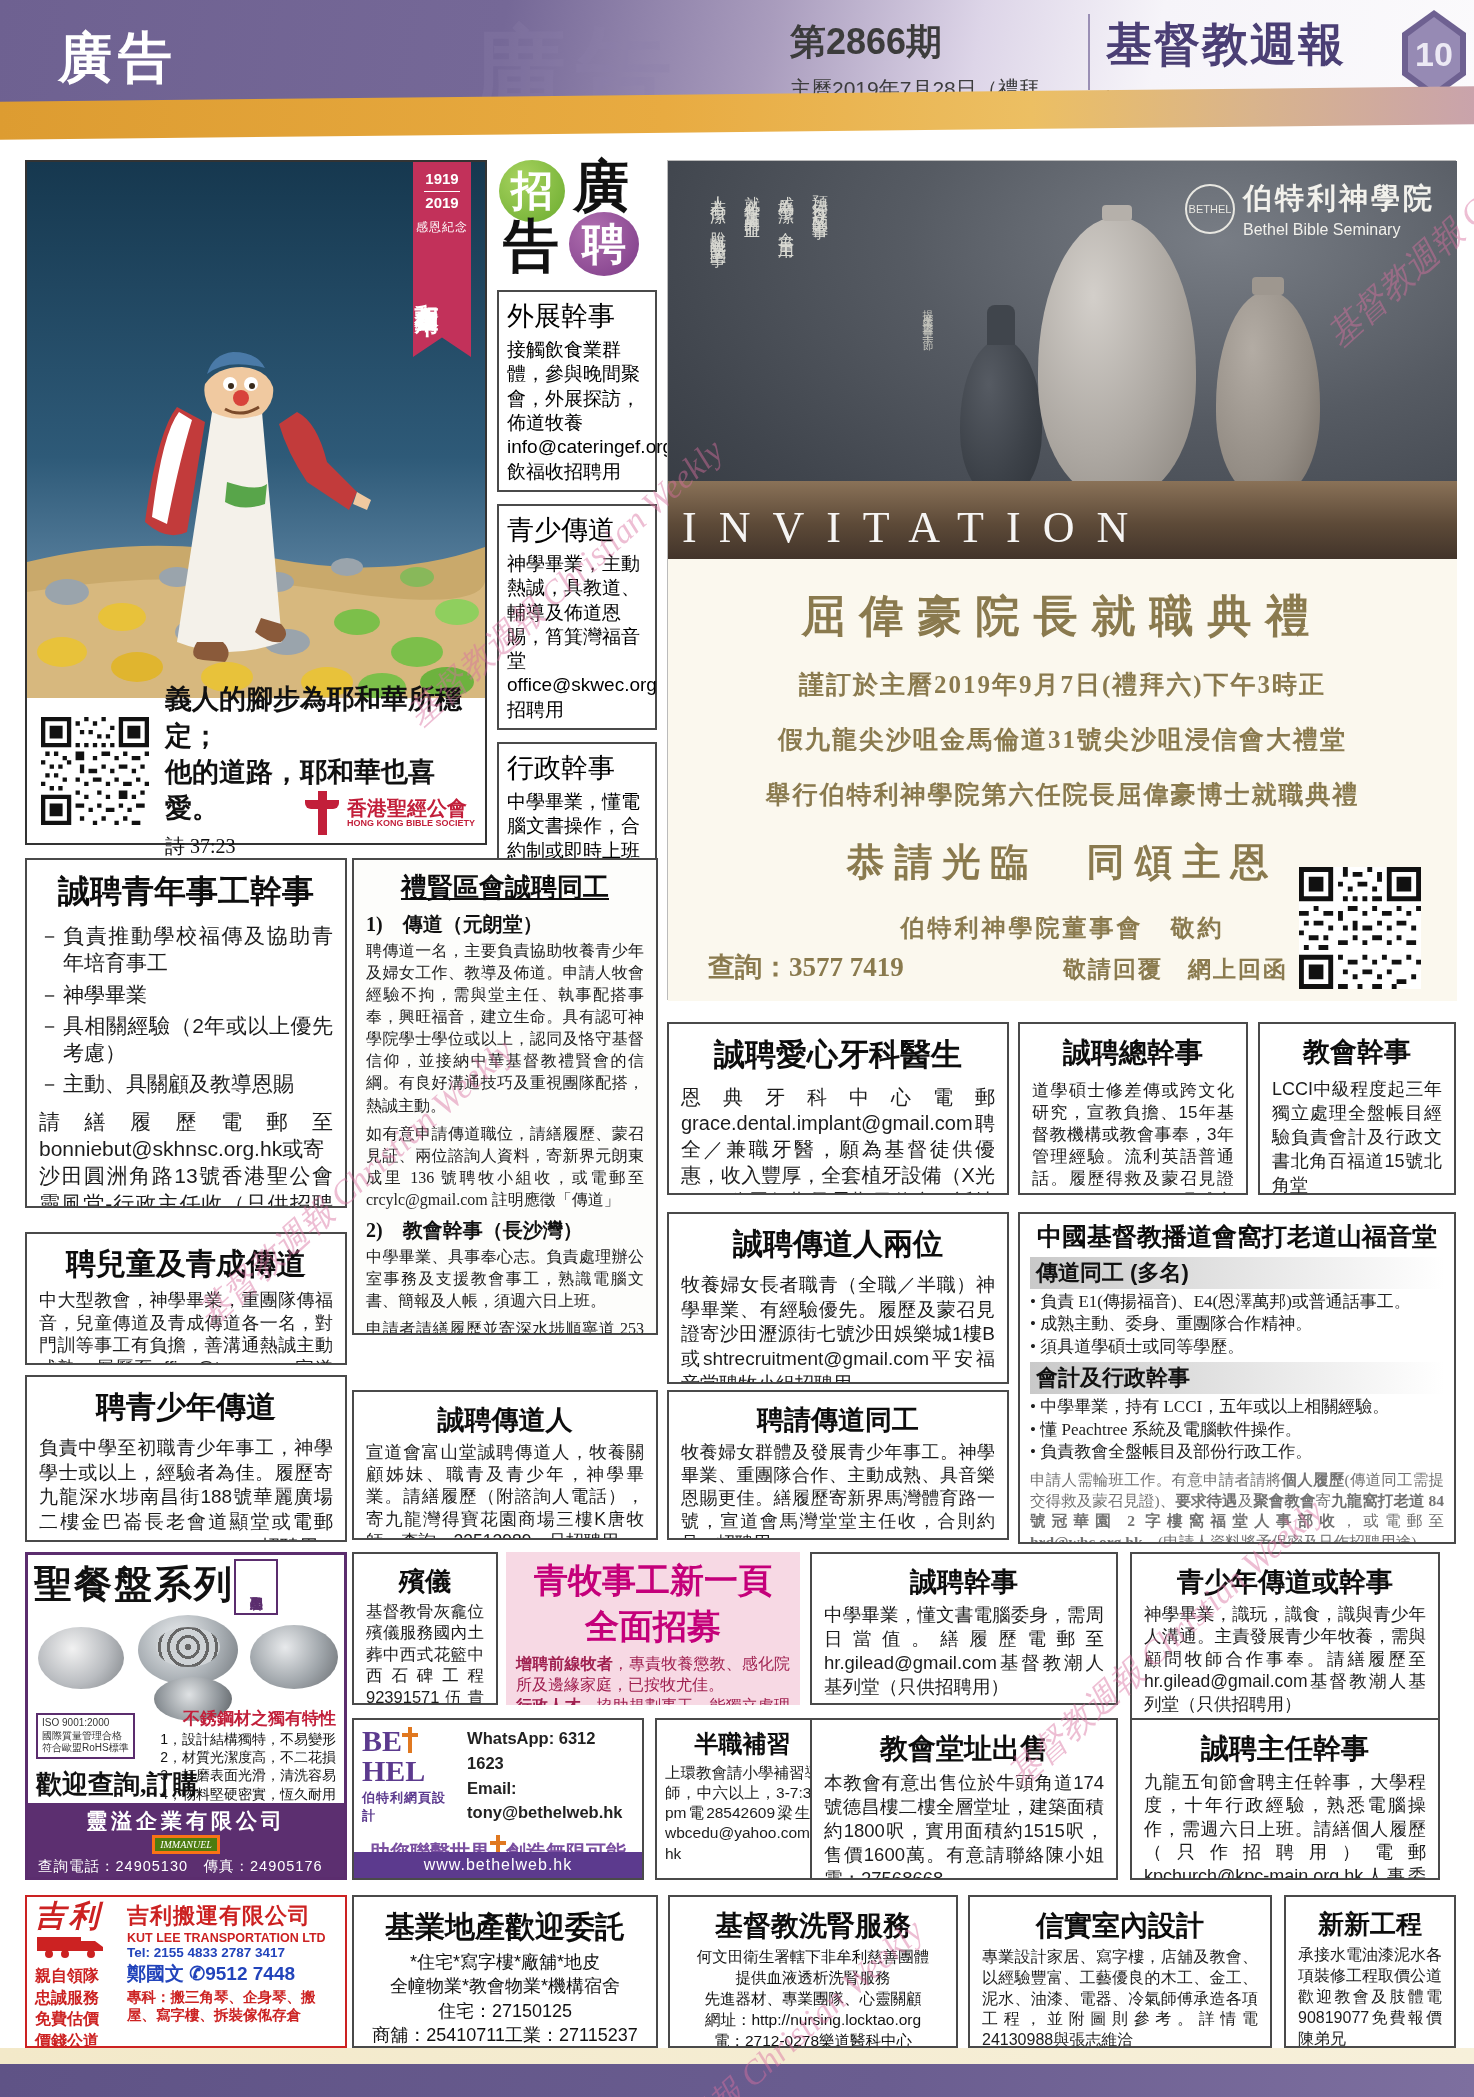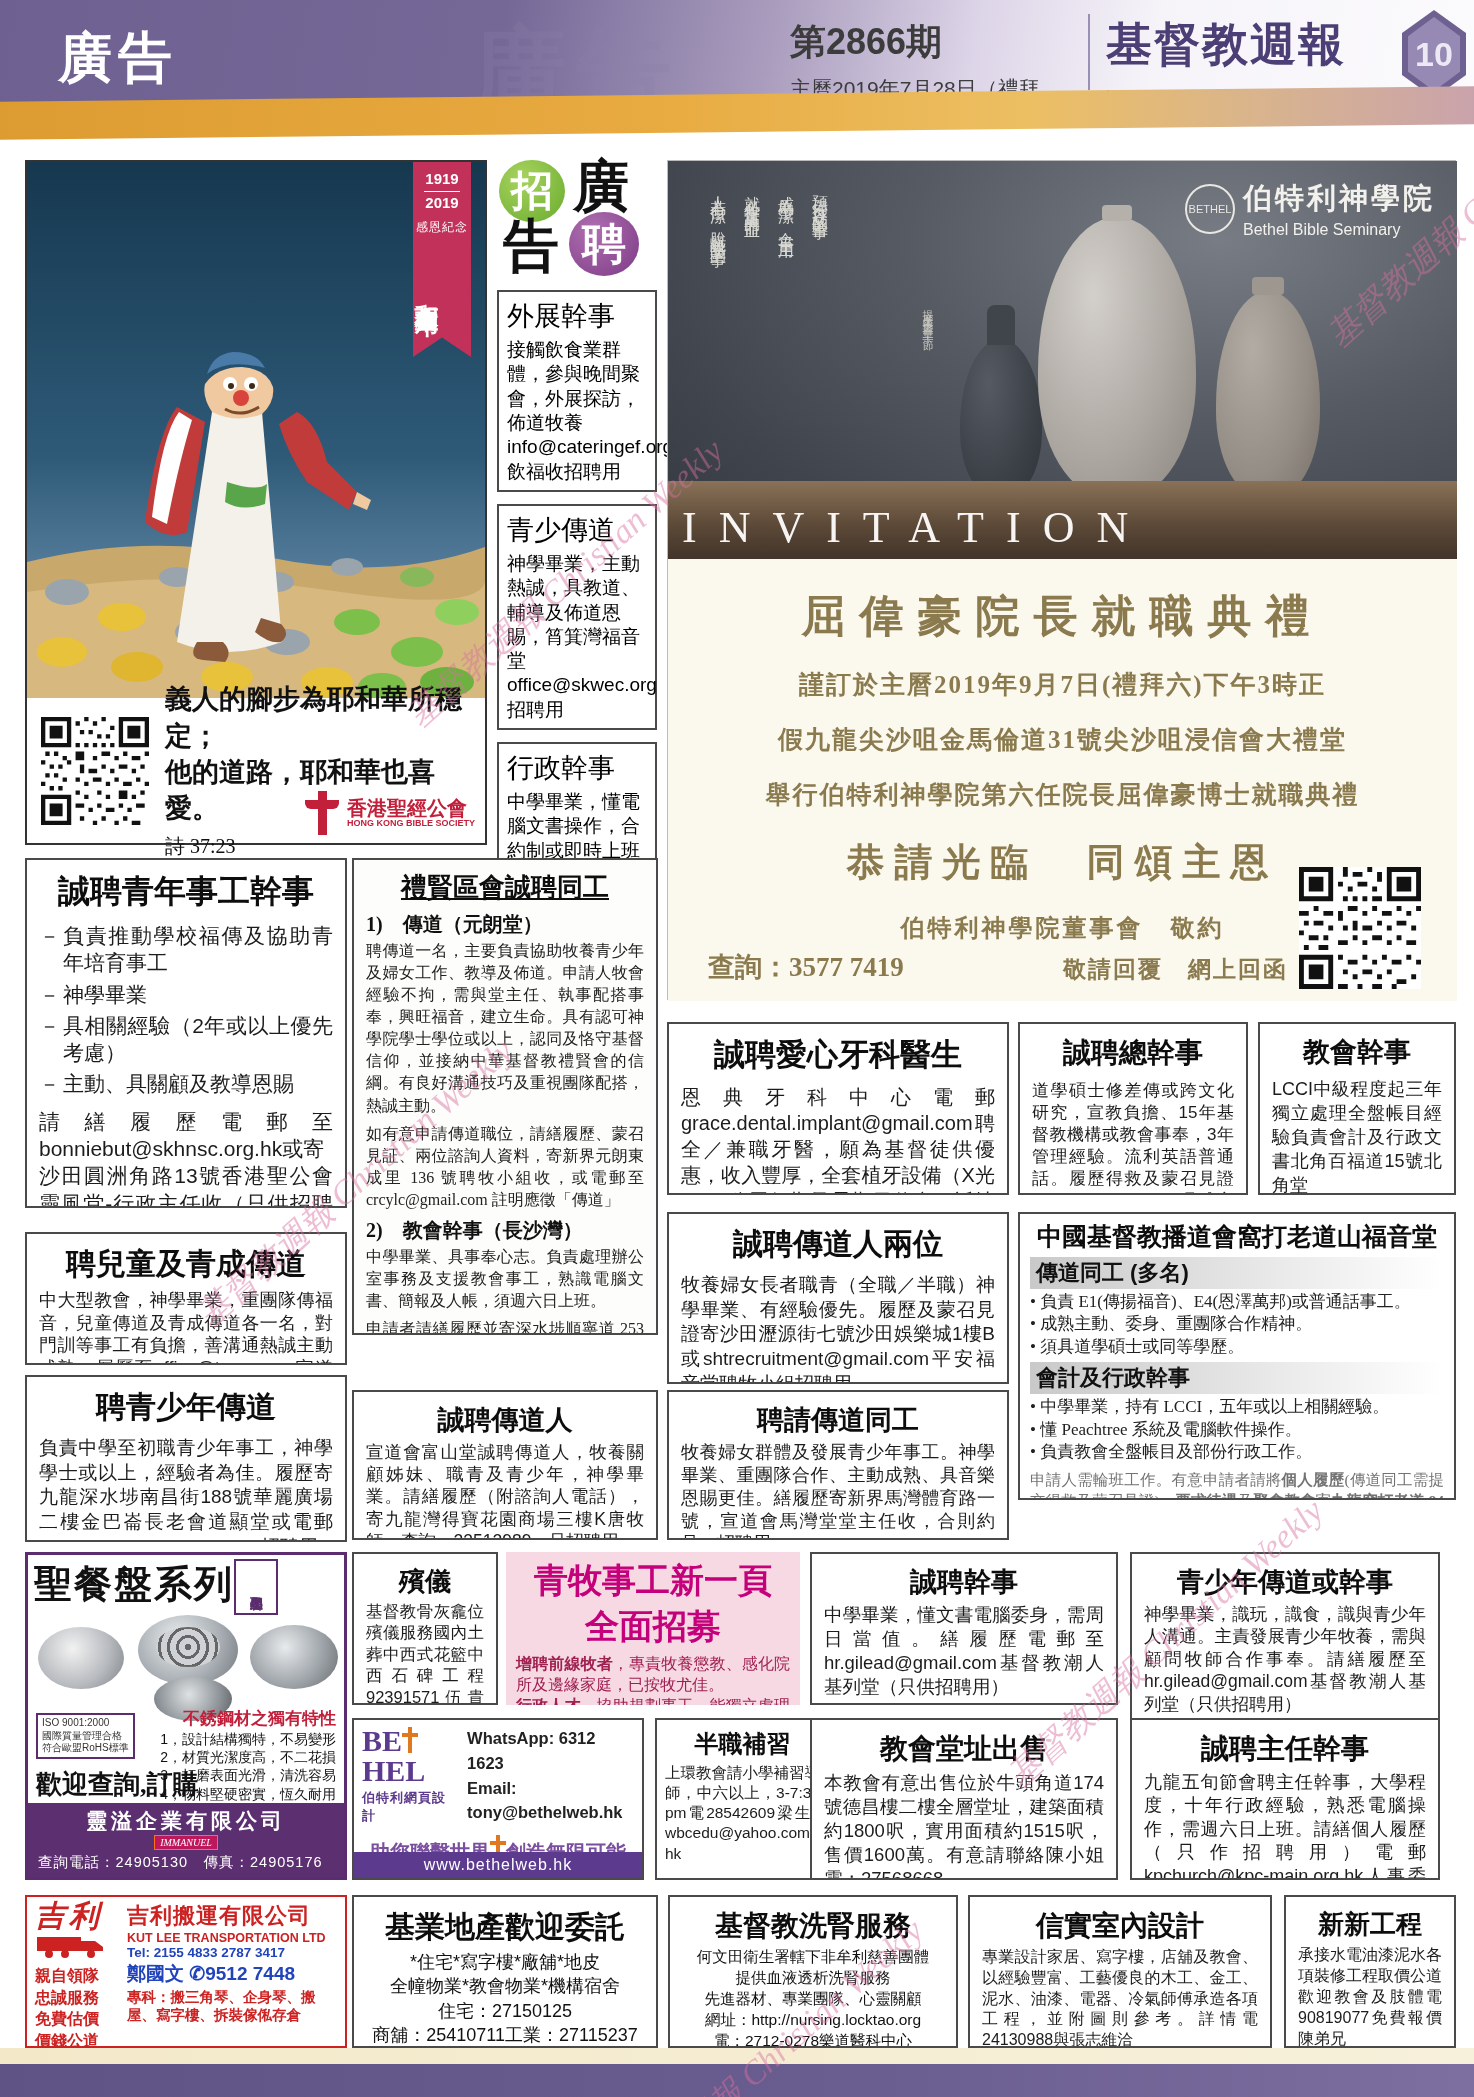--- a/index.html
+++ b/index.html
@@ -104,21 +104,21 @@
   #ad-gensec .b{font-size:17px;line-height:1.3;}
   #ad-clerk{left:1258px;top:1022px;width:198px;height:173px;}
   #ad-clerk .t{font-size:27px;}
   #ad-clerk .b{font-size:18px;line-height:1.33;}
   #ad-children{left:25px;top:1232px;width:322px;height:133px;}
   #ad-children .t{font-size:30px;margin-bottom:4px;}
   #ad-children .b{font-size:18px;line-height:1.26;}
   #ad-twopastors{left:667px;top:1212px;width:342px;height:172px;}
   #ad-twopastors .t{font-size:30px;}
   #ad-twopastors .b{font-size:19px;line-height:1.3;}
-  #ad-wohfok{left:1018px;top:1212px;width:438px;height:288px;padding:6px 10px;}
+  #ad-wohfok{left:1018px;top:1212px;width:438px;height:332px;padding:6px 10px;}
   #ad-wohfok .t{font-size:25px;margin:0 0 2px 0;}
   .wf-head{font-weight:bold;font-size:22px;background:linear-gradient(to right,#c9c9c9,#efefef 70%,#fff);padding:1px 6px;margin:4px 0 2px 0;color:#111;}
   .wf-ul{margin:0;padding:0;list-style:none;}
   .wf-ul li{font-size:17px;line-height:1.32;color:#222;font-family:"Liberation Serif",serif;}
   .wf-ul li::before{content:"• ";}
   #wf-footer{font-size:15.5px;line-height:1.35;color:#737373;margin-top:6px;font-family:"Liberation Serif",serif;text-align:justify;}
   #wf-footer .bold{font-weight:bold;}
   #ad-youthpastor{left:25px;top:1375px;width:322px;height:167px;}
   #ad-youthpastor .t{font-size:30px;}
   #ad-youthpastor .b{font-size:19px;line-height:1.3;}
@@ -174,21 +174,21 @@
   #tray3{left:216px;top:10px;width:88px;height:64px;background:radial-gradient(circle at 40% 35%,#e8eaec,#9fa5aa 55%,#66696d);}
   #tray4{left:120px;top:62px;width:78px;height:44px;background:radial-gradient(circle at 45% 40%,#dfe2e4,#8f959a 60%,#595d61);}
   #cm-iso{position:absolute;left:8px;top:158px;border:2px solid #5b2d6e;padding:2px 4px;font-size:10px;color:#333;line-height:1.25;background:#fff;}
   #cm-welcome{position:absolute;left:8px;top:212px;font-size:26px;font-weight:bold;color:#111;font-family:"Liberation Serif",serif;}
   #cm-feature{position:absolute;right:8px;top:152px;width:190px;}
   #cm-feature .ft{color:#c21f3a;font-weight:bold;font-size:17px;text-align:right;}
   #cm-feature .fl{font-size:14px;color:#111;line-height:1.3;text-align:right;}
   #cm-purple{position:absolute;left:0;bottom:0;width:100%;height:74px;background:#5c2f70;color:#fff;padding:4px 10px;box-sizing:border-box;}
   #cm-co-row{display:flex;justify-content:space-between;align-items:center;flex-direction:column;}
   #cm-co{font-size:21px;letter-spacing:4px;font-weight:bold;}
-  #cm-brand{border:1px solid #f97316;background:#be185d;font-size:10px;padding:1px 5px;font-style:italic;font-family:"Liberation Serif",serif;}
+  #cm-brand{border:3px solid #f97316;background:#4d7c0f;font-size:10px;padding:1px 5px;font-style:italic;font-family:"Liberation Serif",serif;}
   .cm-line{font-size:14.5px;margin-top:3px;letter-spacing:1px;}
   
   #ad-kutlee{left:25px;top:1895px;width:322px;height:153px;border:2px solid #c22;padding:4px 8px;}
   #kl-grid{display:flex;}
   #kl-left{flex:0 0 88px;color:#cc2222;font-weight:bold;}
   #kl-logo{font-size:30px;font-style:italic;color:#cc2222;letter-spacing:4px;line-height:1;}
   #kl-truck{margin:2px 0;}
   .kl-line{font-size:16px;line-height:1.35;}
   #kl-right{flex:1;margin-left:4px;}
   #kl-co{color:#cc2222;font-weight:bold;font-size:22px;letter-spacing:1px;}

